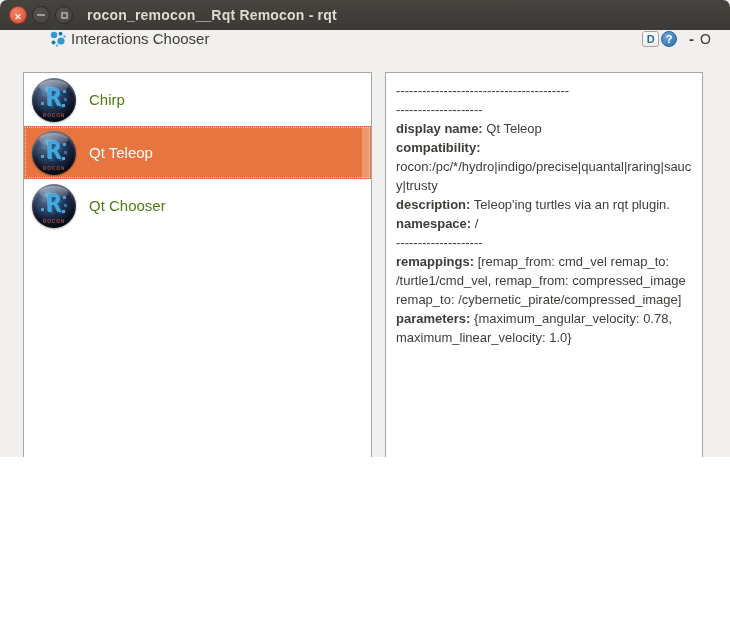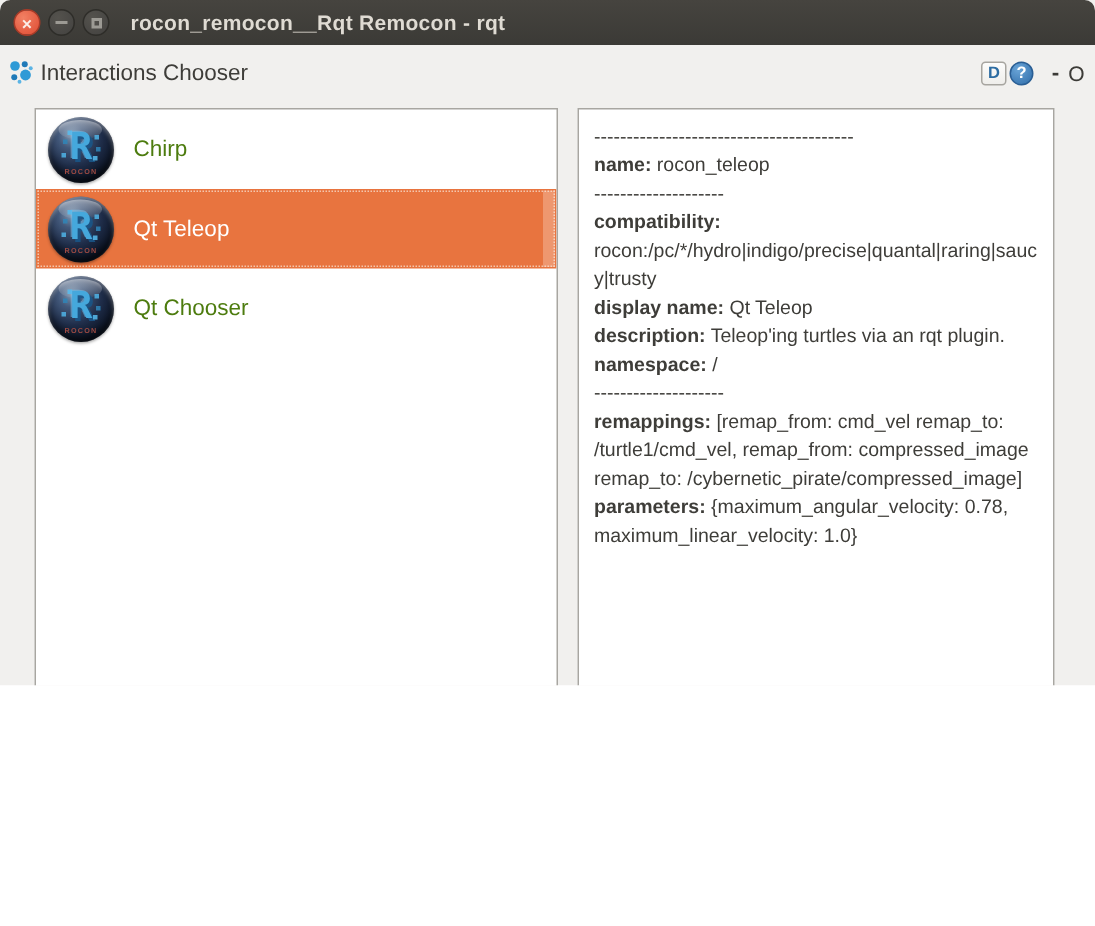--- a/index.html
+++ b/index.html
@@ -16,22 +16,22 @@
         display:flex;align-items:center;justify-content:center;}
   .wbtn.close{background:radial-gradient(circle at 35% 30%,#F28063,#DE4B32);
               border-color:#A83B28;margin-left:9px;}
   .glyph-x::before{content:'✕';font-size:9px;font-weight:bold;color:#FBEFE9;}
   .glyph-min::before{content:'';width:8px;height:2px;background:#9C9A94;display:block;}
   .glyph-max::before{content:'';width:7px;height:7px;border:2px solid #9C9A94;display:block;box-sizing:border-box;}
   .title{color:#DFDBD3;font-weight:bold;font-size:14px;margin-left:14px;
          letter-spacing:.2px;white-space:nowrap;}
 
   
-  .toolbar{position:absolute;top:30px;left:0;right:0;height:27px;
-           display:flex;align-items:flex-end;}
+  .toolbar{position:absolute;top:30px;left:0;right:12px;height:27px;
+           display:flex;align-items:flex-start;padding-left:44px;}
   .rqticon{margin-left:5px;width:18px;height:18px;}
   .tbtitle{margin-left:4px;font-size:15px;color:#3E3D39;}
   .tbright{margin-left:auto;display:flex;align-items:center;margin-right:7px;}
   .dbtn{width:17px;height:16px;border:1px solid #A7A5A0;border-radius:3px;
         background:linear-gradient(#FCFCFB,#EFEEEB);color:#2D6CA2;
         font-size:11px;font-weight:bold;display:flex;align-items:center;
         justify-content:center;box-sizing:border-box;}
   .hbtn{width:16px;height:16px;border-radius:50%;margin-left:2px;
         background:radial-gradient(circle at 35% 30%,#6AA5D8,#2F6CA8);
         border:1px solid #2A5E94;color:#fff;font-size:11px;font-weight:bold;
@@ -149,24 +149,23 @@
           <span class="rletter">R</span>
           <span class="rbrand">ROCON</span>
         </div>
         <span class="lbl">Qt Chooser</span>
       </div>
     </div>
 
   <div class="detailpanel">
     <div>
         <div class="dline">----------------------------------------</div>
-        <div class="dline"><b>name:</b> rocon_teleop</div>
         <div class="dline">--------------------</div>
+        <div class="dline"><b>display name:</b> Qt Teleop</div>
         <div class="dline"><b>compatibility:</b> rocon:/pc/*/hydro|indigo/precise|quantal|raring|saucy|trusty</div>
-        <div class="dline"><b>display name:</b> Qt Teleop</div>
         <div class="dline"><b>description:</b> Teleop'ing turtles via an rqt plugin.</div>
         <div class="dline"><b>namespace:</b> /</div>
         <div class="dline">--------------------</div>
         <div class="dline"><b>remappings:</b> [remap_from: cmd_vel remap_to: /turtle1/cmd_vel, remap_from: compressed_image remap_to: /cybernetic_pirate/compressed_image]</div>
         <div class="dline"><b>parameters:</b> {maximum_angular_velocity: 0.78, maximum_linear_velocity: 1.0}</div>
       </div>
   </div>
 
   <button class="btn disabled" id="stop-btn" disabled="">Stop Interactions</button>
   <button class="btn" id="back-btn">Back</button>

